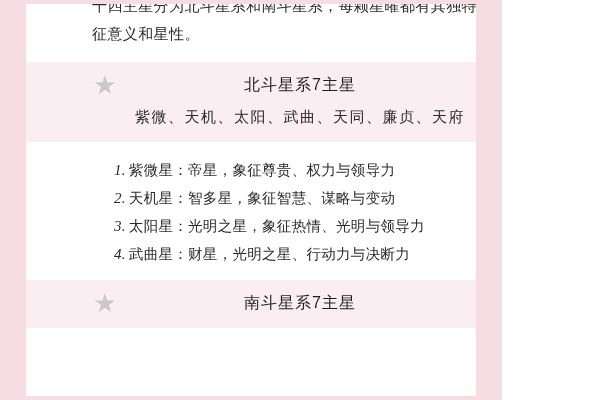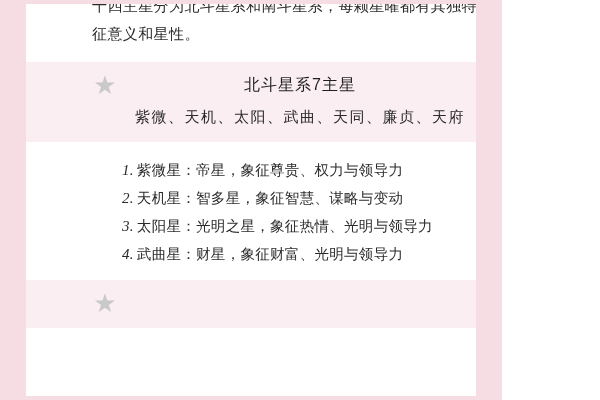--- a/index.html
+++ b/index.html
@@ -101,21 +101,21 @@
     letter-spacing: 0.3px;
     white-space: nowrap;
   }
   .num {
     font-style: italic;
     font-family: "Liberation Serif", serif;
     font-size: 15px;
     margin-right: 3px;
   }
   .list-wrap {
-    margin: 0 0 12px 12px;
+    margin: 0 0 12px 4px;
   }
 </style>
 </head>
 <body>
 
 <div class="page">
   <div class="inner">
     <div class="content">
 
       <p class="intro">十四主星分为北斗星系和南斗星系，每颗星曜都有其独特的象征意义和星性。</p>
@@ -125,25 +125,26 @@
           <span class="star-icon">★</span>
           <span class="section-title">北斗星系7主星</span>
         </div>
         <div class="section-sub">紫微、天机、太阳、武曲、天同、廉贞、天府</div>
       </div>
 
       <ul class="star-list list-wrap">
         <li><span class="num">1.</span><span>紫微星：帝星，象征尊贵、权力与领导力</span></li>
         <li><span class="num">2.</span><span>天机星：智多星，象征智慧、谋略与变动</span></li>
         <li><span class="num">3.</span><span>太阳星：光明之星，象征热情、光明与领导力</span></li>
-        <li><span class="num">4.</span><span>武曲星：财星，象征财富、光明与领导力</span></li>
+        <li><span class="num">4.</span><span>武曲星：财星，光明之星、行动力与决断力</span></li>
       </ul>
 
       <div class="section-box">
         <div class="section-head">
           <span class="star-icon">★</span>
+          <span class="section-title">南斗星系7主星</span>
         </div>
 
       </div>
 
     </div>
   </div>
 </div>
 
 </body></html>

